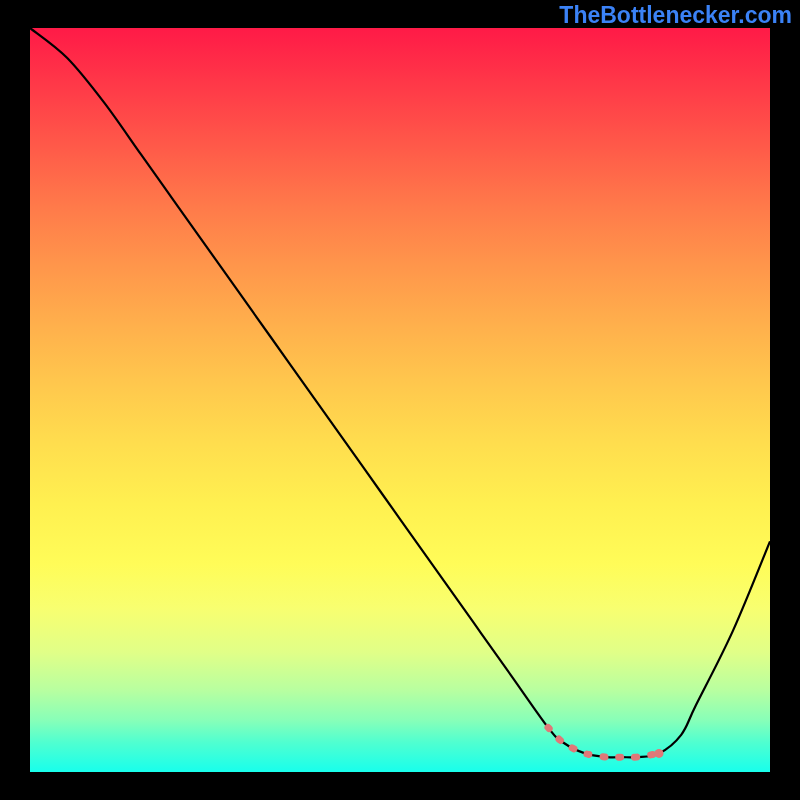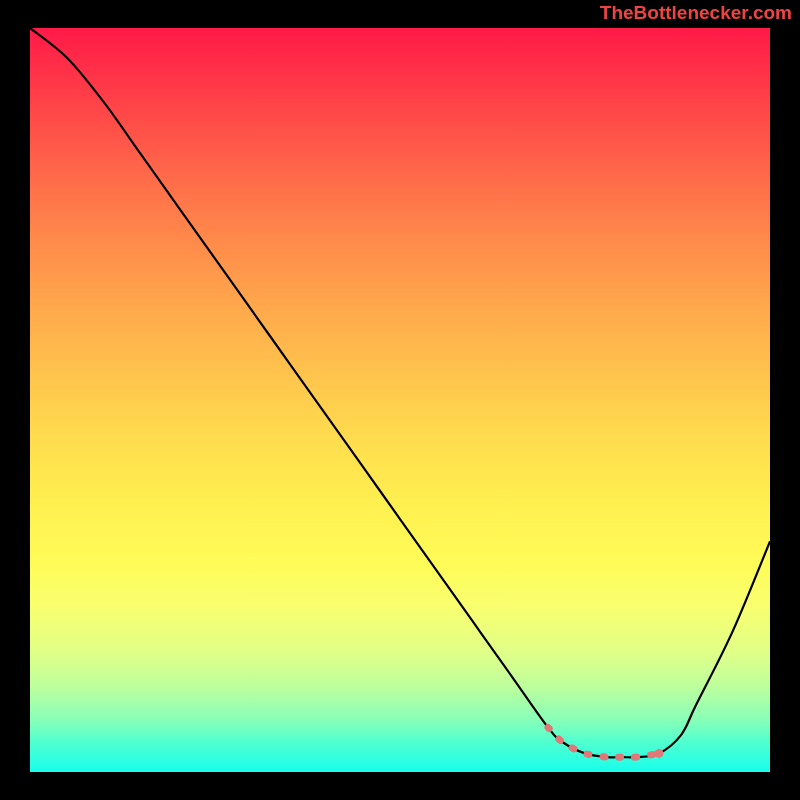--- a/index.html
+++ b/index.html
@@ -8,22 +8,22 @@
     height: 800px;
     background: #000;
     position: relative;
     font-family: Arial, sans-serif;
     overflow: hidden;
   }
   .attribution {
     position: absolute;
     top: 2px;
     right: 8px;
-    color: #ef4444;
-    font-size: 19px;
+    color: #3b82f6;
+    font-size: 23px;
     font-weight: bold;
     z-index: 10;
   }
   .plot-area {
     position: absolute;
     left: 30px;
     top: 28px;
     width: 740px;
     height: 744px;
     background: linear-gradient(to bottom,

